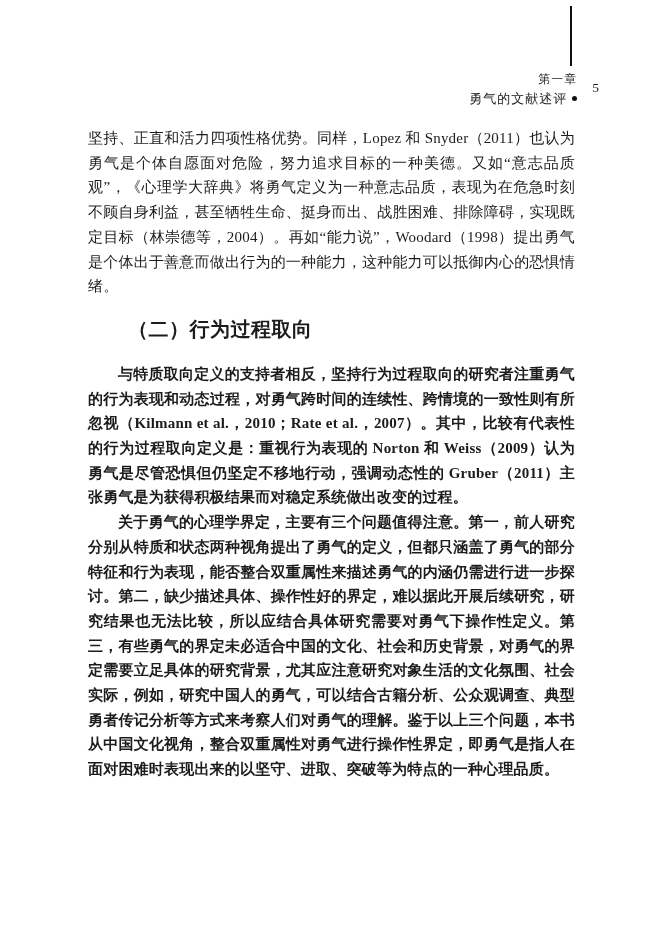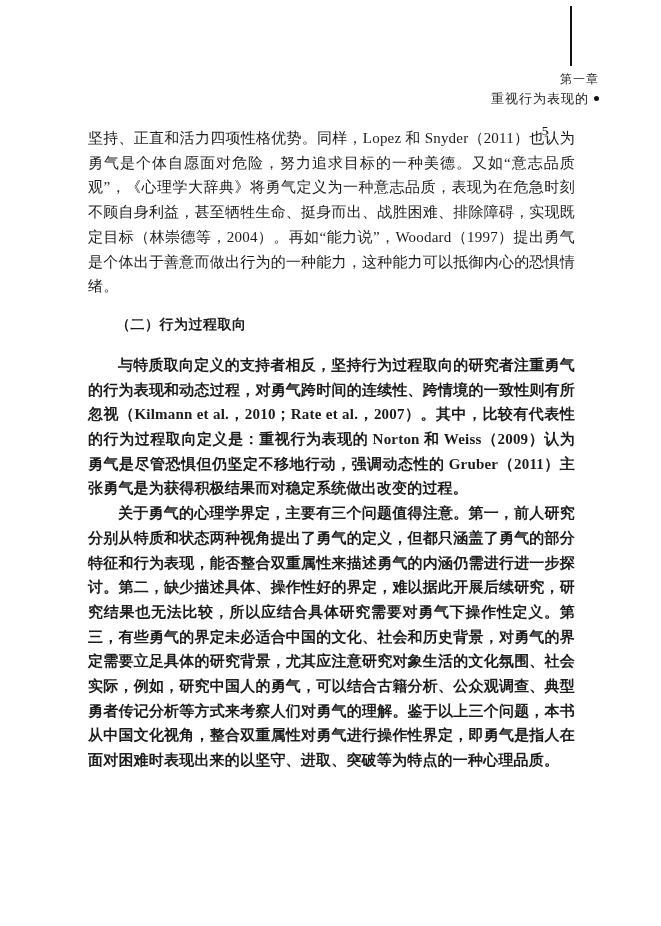--- a/index.html
+++ b/index.html
@@ -28,21 +28,20 @@
     background: #111111;
   }
 
   .running-header {
     position: absolute;
     top: 70px;
     right: 62px;
     display: flex;
     align-items: center;
     gap: 15px;
-    flex-direction: column;
   }
 
   .running-header .head-col {
     text-align: right;
     line-height: 19px;
   }
 
   .chapter-label {
     font-size: 12px;
     letter-spacing: 1px;
@@ -83,46 +82,46 @@
     text-align: justify;
     letter-spacing: 0.2px;
   }
 
   .text-block p.indent {
     text-indent: 2em;
     font-weight: bold;
   }
 
   .section-heading {
-    font-size: 14px;
+    font-size: 20px;
     font-weight: bold;
     text-indent: 2em;
     margin: 17px 0 19px 0;
     letter-spacing: 0.5px;
   }
 </style>
 </head>
 <body>
 
 <div class="page">
 
   <div class="header-rule"></div>
 
   <div class="running-header">
     <div class="head-col">
       <div class="chapter-label">第一章</div>
       <div class="running-title-row">
-        <span>重视行为表现的</span><span class="header-dot"></span>
+        <span>勇气的文献述评</span><span class="header-dot"></span>
       </div>
     </div>
     <div class="page-number">5</div>
   </div>
 
   <div class="text-block">
-    <p class="no-indent">坚持、正直和活力四项性格优势。同样，Lopez 和 Snyder（2011）也认为勇气是个体自愿面对危险，努力追求目标的一种美德。又如“意志品质观”，《心理学大辞典》将勇气定义为一种意志品质，表现为在危急时刻不顾自身利益，甚至牺牲生命、挺身而出、战胜困难、排除障碍，实现既定目标（林崇德等，2004）。再如“能力说”，Woodard（1997）提出勇气是个体出于善意而做出行为的一种能力，这种能力可以抵御内心的恐惧情绪。</p>
+    <p class="no-indent">坚持、正直和活力四项性格优势。同样，Lopez 和 Snyder（2011）也认为勇气是个体自愿面对危险，努力追求目标的一种美德。又如“意志品质观”，《心理学大辞典》将勇气定义为一种意志品质，表现为在危急时刻不顾自身利益，甚至牺牲生命、挺身而出、战胜困难、排除障碍，实现既定目标（林崇德等，2004）。再如“能力说”，Woodard（1998）提出勇气是个体出于善意而做出行为的一种能力，这种能力可以抵御内心的恐惧情绪。</p>
 
     <h3 class="section-heading">（二）行为过程取向</h3>
 
     <p class="indent">与特质取向定义的支持者相反，坚持行为过程取向的研究者注重勇气的行为表现和动态过程，对勇气跨时间的连续性、跨情境的一致性则有所忽视（Kilmann et al.，2010；Rate et al.，2007）。其中，比较有代表性的行为过程取向定义是：重视行为表现的 Norton 和 Weiss（2009）认为勇气是尽管恐惧但仍坚定不移地行动，强调动态性的 Gruber（2011）主张勇气是为获得积极结果而对稳定系统做出改变的过程。</p>
 
     <p class="indent">关于勇气的心理学界定，主要有三个问题值得注意。第一，前人研究分别从特质和状态两种视角提出了勇气的定义，但都只涵盖了勇气的部分特征和行为表现，能否整合双重属性来描述勇气的内涵仍需进行进一步探讨。第二，缺少描述具体、操作性好的界定，难以据此开展后续研究，研究结果也无法比较，所以应结合具体研究需要对勇气下操作性定义。第三，有些勇气的界定未必适合中国的文化、社会和历史背景，对勇气的界定需要立足具体的研究背景，尤其应注意研究对象生活的文化氛围、社会实际，例如，研究中国人的勇气，可以结合古籍分析、公众观调查、典型勇者传记分析等方式来考察人们对勇气的理解。鉴于以上三个问题，本书从中国文化视角，整合双重属性对勇气进行操作性界定，即勇气是指人在面对困难时表现出来的以坚守、进取、突破等为特点的一种心理品质。</p>
   </div>
 
 </div>
 

